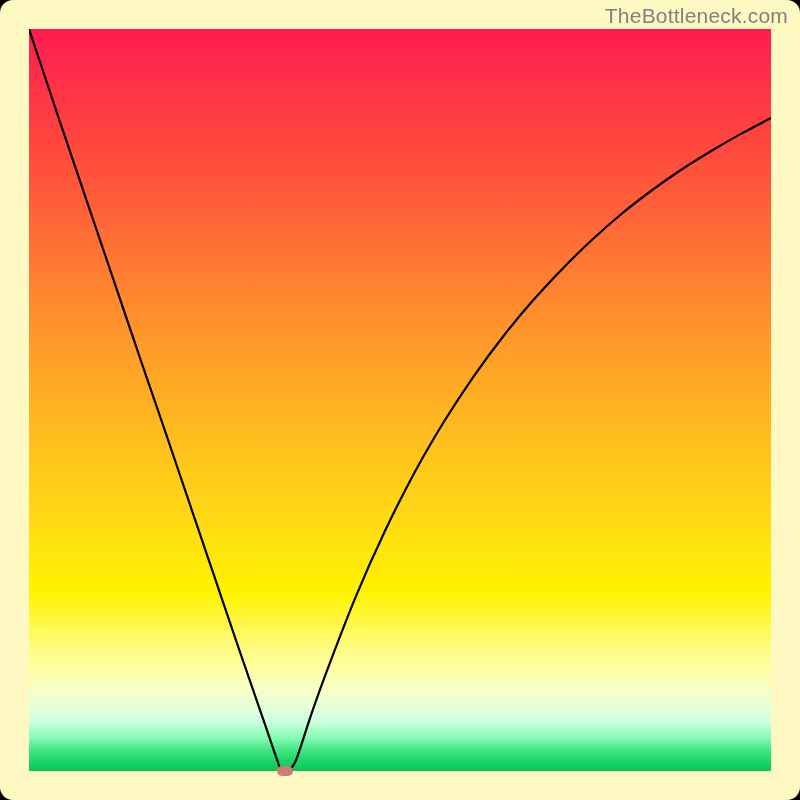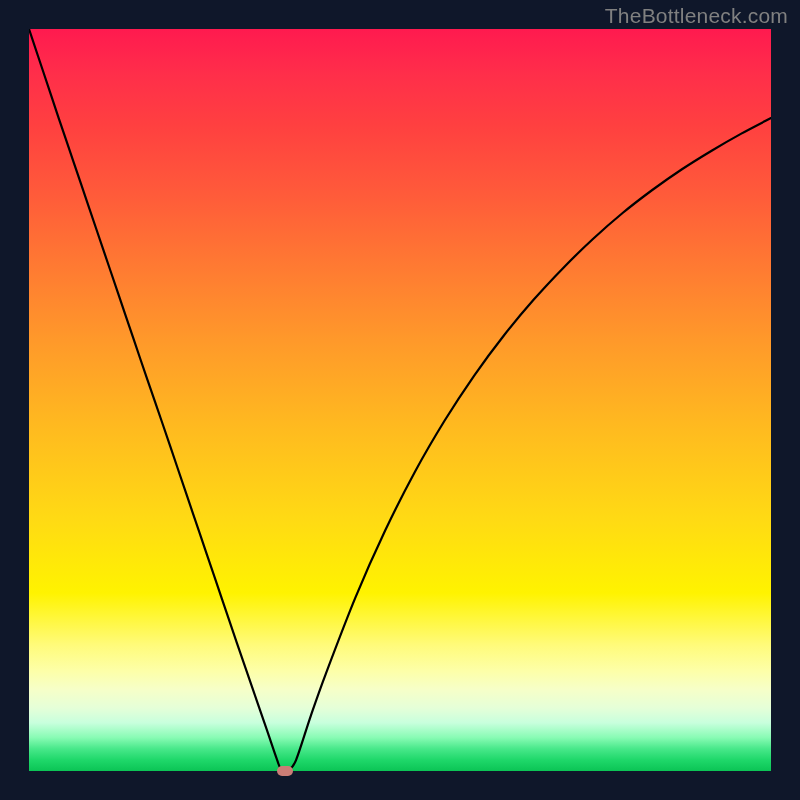--- a/index.html
+++ b/index.html
@@ -8,21 +8,22 @@
     width: 800px;
     height: 800px;
     overflow: hidden;
     background: #000;
     font-family: Arial, Helvetica, sans-serif;
   }
   .frame {
     position: relative;
     width: 800px;
     height: 800px;
-    background: #0f172a;
+    background: #fef9c3;
+    border-radius: 13px;
   }
   .plot {
     position: absolute;
     left: 29px;
     top: 29px;
     width: 742px;
     height: 742px;
     background: linear-gradient(to bottom,
       #ff1a4f 0%,
       #ff2e4a 6%,

